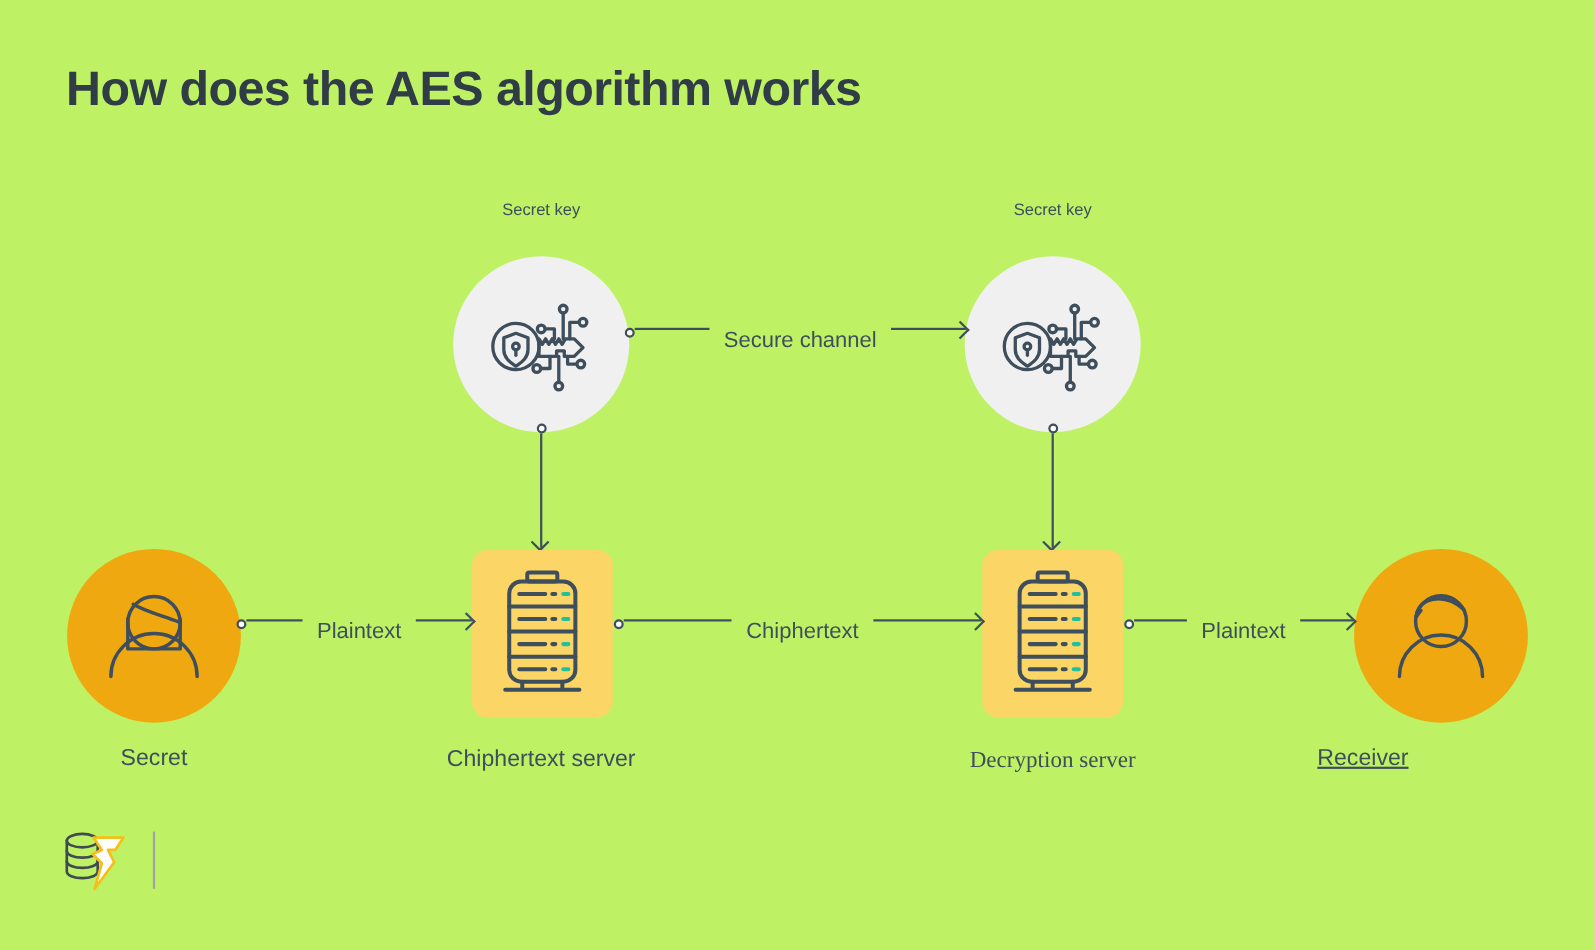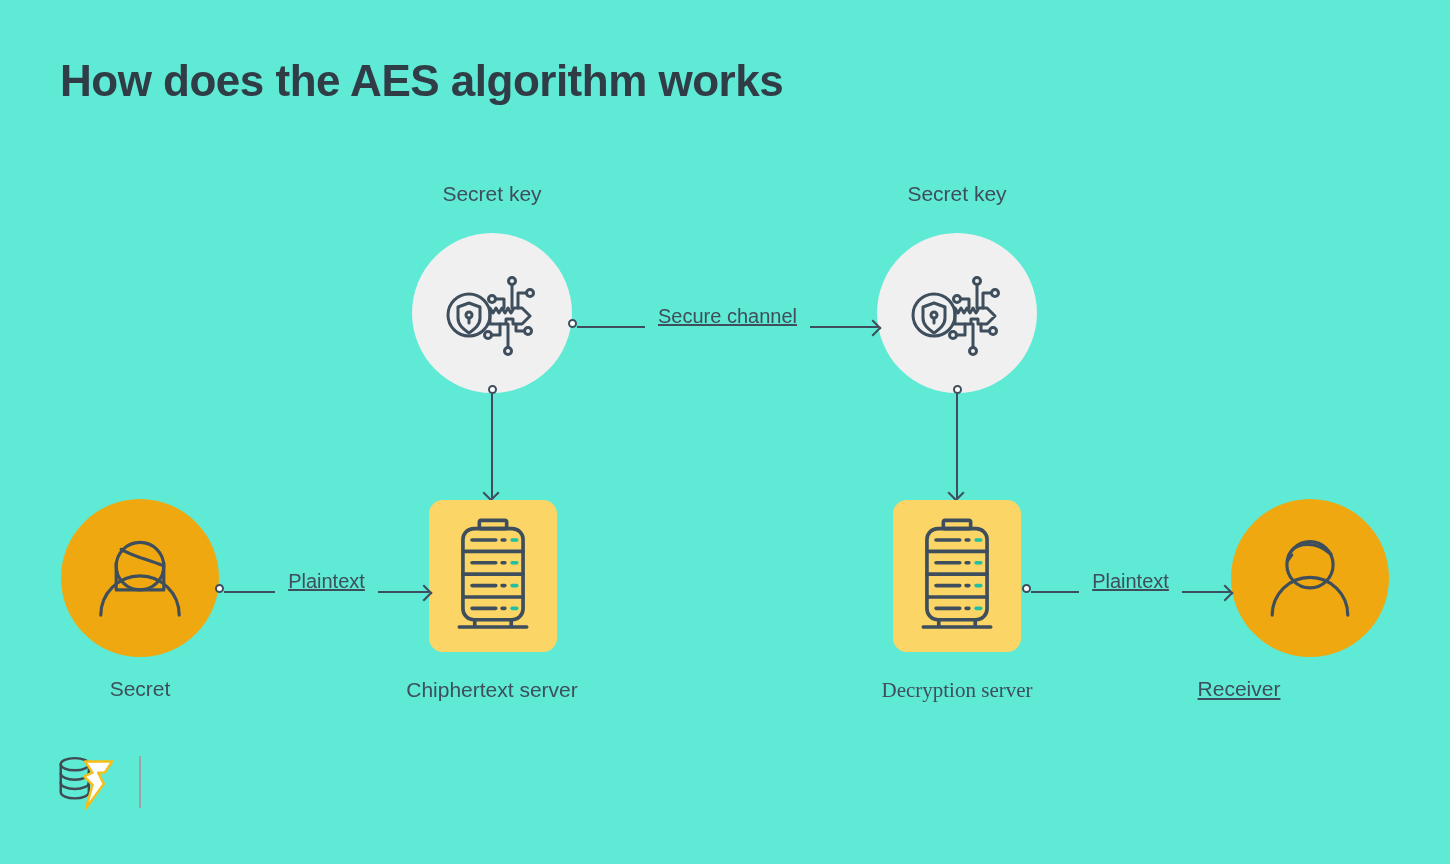--- a/index.html
+++ b/index.html
@@ -7,50 +7,50 @@
     --title:#303C46;
     --orange:#EFA80F;
     --yellow:#FBD566;
     --gray:#F0F0F0;
     --teal:#20BFA0;
     --brandgray:#76777A;
   }
   *{margin:0;padding:0;box-sizing:border-box;}
   html,body{background:#fff;}
   .canvas{
-    position:relative;width:1450px;height:864px;background:#5eead4;
+    position:relative;width:1450px;height:864px;background:#bef264;
     font-family:"Liberation Sans","DejaVu Sans",sans-serif;color:var(--ink);
     overflow:hidden;
   }
   .title{
     position:absolute;left:60px;top:56px;font-size:44px;font-weight:700;
     color:var(--title);letter-spacing:-0.5px;
   }
   .keylabel{
-    position:absolute;transform:translateX(-50%);font-size:21px;color:var(--ink);
+    position:absolute;transform:translateX(-50%);font-size:15px;color:var(--ink);
     white-space:nowrap;
   }
   .graycircle{
     position:absolute;width:160px;height:160px;border-radius:50%;
     background:var(--gray);display:flex;align-items:center;justify-content:center;
   }
   .personcircle{
     position:absolute;width:158px;height:158px;border-radius:50%;
     background:var(--orange);display:flex;align-items:center;justify-content:center;
   }
   .serverbox{
     position:absolute;width:128px;height:152px;border-radius:14px;
     background:var(--yellow);display:flex;align-items:center;justify-content:center;
   }
   .caption{
     position:absolute;transform:translateX(-50%);font-size:21px;color:var(--ink);
     white-space:nowrap;
   }
   
-  .connector{position:absolute;display:flex;align-items:flex-end;height:30px;text-decoration:underline;}
+  .connector{position:absolute;display:flex;align-items:flex-start;height:30px;}
   .ring{
     width:9px;height:9px;border:2.5px solid var(--ink);border-radius:50%;
     background:#fff;flex:none;
   }
   .cline{height:0;border-top:2.5px solid var(--ink);flex:1;}
   .clabel{font-size:20px;padding:0 13px;white-space:nowrap;color:var(--ink);}
   .chead{position:relative;flex:1;height:0;border-top:2.5px solid var(--ink);}
   .chead::after{
     content:"";position:absolute;right:-1px;top:-6.4px;width:10px;height:10px;
     border-top:2.5px solid var(--ink);border-right:2.5px solid var(--ink);
@@ -208,20 +208,26 @@
     </span>
   </div>
 
   <div class="connector" style="left:215px;top:563px;width:214px;">
     <span class="ring"></span>
     <span class="cline"></span>
     <span class="clabel">Plaintext</span>
     <span class="chead"></span>
   </div>
 
+  <div class="connector" style="left:558px;top:563px;width:334px;">
+    <span class="ring"></span>
+    <span class="cline"></span>
+    <span class="clabel">Chiphertext</span>
+    <span class="chead"></span>
+  </div>
 
   <div class="connector" style="left:1022px;top:563px;width:208px;">
     <span class="ring"></span>
     <span class="cline"></span>
     <span class="clabel">Plaintext</span>
     <span class="chead"></span>
   </div>
 
   <div class="caption" style="left:140px;top:677px;">Secret</div>
   <div class="caption" style="left:492px;top:678px;">Chiphertext server</div>

